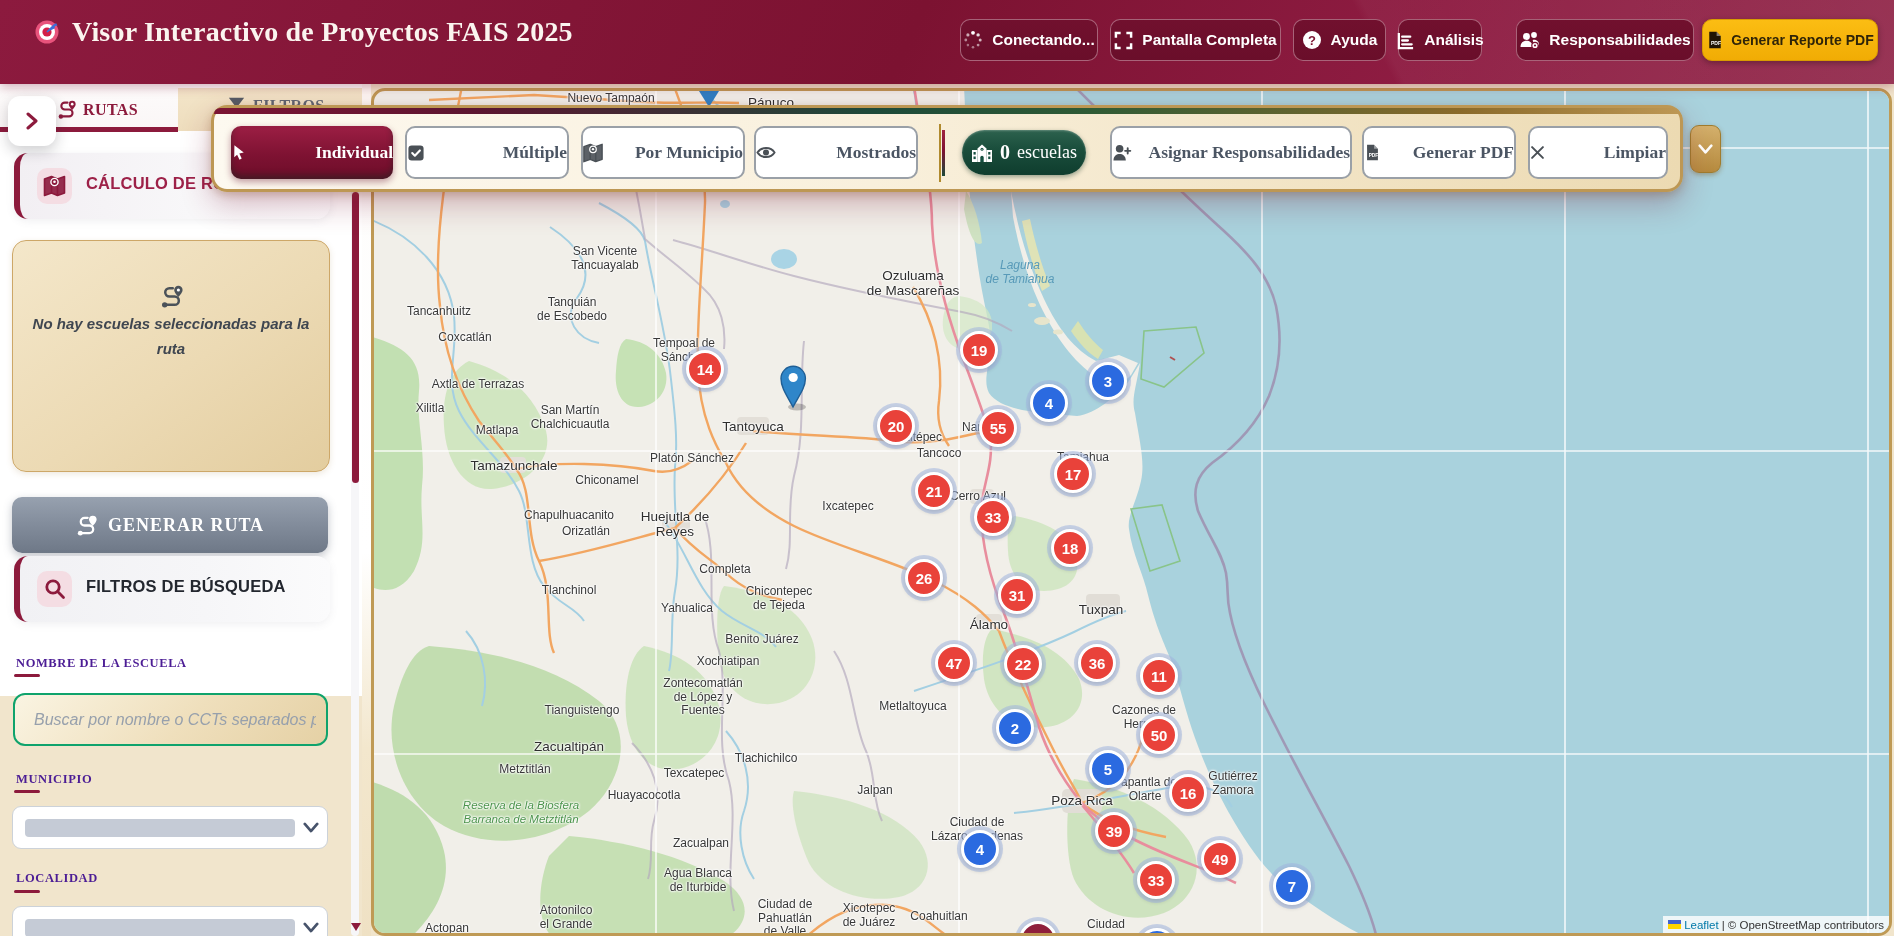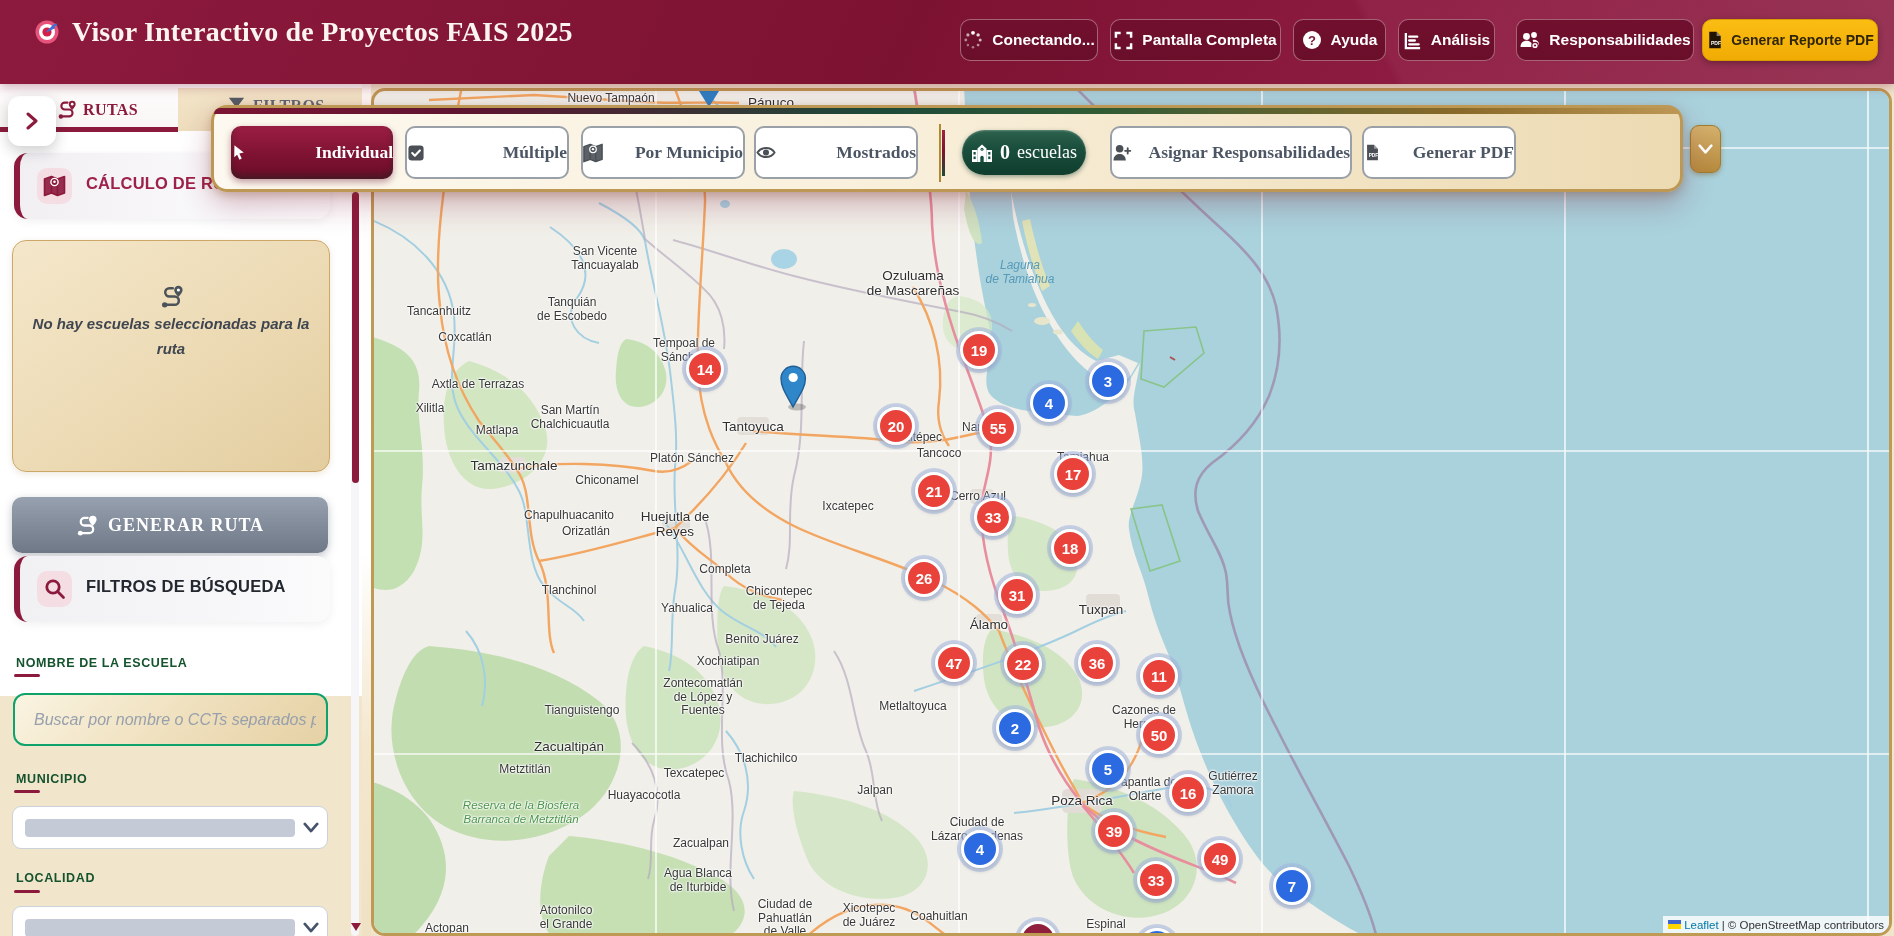--- a/index.html
+++ b/index.html
@@ -45,21 +45,21 @@
      border:1.5px solid #cda768; background:linear-gradient(145deg,#f4e7ca 0%,#ecdab4 55%,#e3cd9f 100%);
      display:flex; flex-direction:column; align-items:center; box-shadow:0 2px 6px rgba(160,130,70,.18); }
   #route-empty .ricon { margin-top:44px; color:#4b5259; }
   #route-empty p { font-style:italic; font-weight:bold; font-size:15px; color:#3f4650; text-align:center; margin-top:3px; line-height:25px; padding:0 13px; }
 
   #generate-route { position:absolute; left:12px; top:413px; width:316px; height:56px; border:none; border-radius:10px;
      background:linear-gradient(180deg,#97a1af 0%,#848e9d 45%,#6e7887 100%); color:#fff; font-family:"Liberation Serif",serif;
      font-weight:bold; font-size:18px; letter-spacing:1px; display:flex; align-items:center; justify-content:center; gap:11px;
      box-shadow:0 3px 8px rgba(80,90,105,.35); cursor:pointer; }
 
-  .field-label { position:absolute; left:16px; color:#14532d; font-weight:bold; font-size:12.5px; letter-spacing:.6px; }
+  .field-label { position:absolute; left:16px; color:#4c1d95; font-weight:bold; font-size:12.5px; letter-spacing:.6px;font-family:Liberation Serif, serif; }
   .label-underline { position:absolute; left:14px; width:26px; height:3px; background:#8c1a3c; border-radius:2px; }
   #school-input { position:absolute; left:13px; top:609px; width:315px; height:53px; border:2px solid #0fa36c; border-radius:12px;
      background:linear-gradient(135deg,#faf4e2 0%,#efdfbc 55%,#e5d1a5 100%); padding:0 10px 0 19px;
      font-family:"Liberation Sans",sans-serif; font-style:italic; font-size:16px; color:#3d434c; outline:none; }
   #school-input::placeholder { color:#97a0ac; opacity:1; }
   .select { position:absolute; left:12px; width:316px; height:43px; background:#fff; border:1.5px solid #ccd2d9; border-radius:9px;
      display:flex; align-items:center; cursor:pointer; }
   .select .skel { margin-left:12px; width:270px; height:18px; border-radius:4px; background:#c5cbd6; }
   .select .chev { margin-left:8px; color:#47536b; }
 
@@ -249,21 +249,21 @@
     <span>Pantalla Completa</span>
   </button>
   <button class="hbtn" style="left:1293px;width:93px;">
     <span class="icon">
         <svg width="20" height="20" viewBox="0 0 20 20">
           <use href="#i-question"></use>
         </svg>
       </span>
     <span>Ayuda</span>
   </button>
-  <button class="hbtn" style="left:1398px;width:97px;">
+  <button class="hbtn" style="left:1398px;width:84px;">
     <span class="icon">
         <svg width="19" height="19" viewBox="0 0 20 20">
           <use href="#i-chart"></use>
         </svg>
       </span>
     <span>Análisis</span>
   </button>
   <button class="hbtn" style="left:1516px;width:178px;">
     <span class="icon">
         <svg width="21" height="20" viewBox="0 0 20 20">
@@ -526,21 +526,21 @@
 el Grande</div>
       <div class="map-label" style="left: 73px; top: 838px;">Actopan</div>
       <div class="map-label" style="left: 411px; top: 827px;">Ciudad de
 Pahuatlán
 de Valle</div>
       <div class="map-label" style="left: 495px; top: 824px;">Xicotepec
 de Juárez</div>
       <div class="map-label" style="left: 501px; top: 700px;">Jalpan</div>
       <div class="map-label" style="left: 539px; top: 616px;">Metlaltoyuca</div>
       <div class="map-label" style="left: 565px; top: 826px;">Coahuitlan</div>
-      <div class="map-label" style="left: 732px; top: 834px;">Espinal</div>
+      <div class="map-label" style="left: 732px; top: 834px;">Ciudad</div>
       <div class="map-label" style="left: 603px; top: 738px;">Ciudad de
 Lázaro Cárdenas</div>
       <div class="map-label city" style="left: 708px; top: 709px;">Poza Rica</div>
       <div class="map-label city" style="left: 727px; top: 518px;">Tuxpan</div>
       <div class="map-label city" style="left: 615px; top: 533px;">Álamo</div>
       <div class="map-label" style="left: 770px; top: 626px;">Cazones de
 Herrera</div>
       <div class="map-label" style="left: 859px; top: 692px;">Gutiérrez
 Zamora</div>
       <div class="map-label" style="left: 771px; top: 698px;">Papantla de
@@ -656,20 +656,28 @@
     <span>Asignar Responsabilidades</span>
   </button>
   <button class="tbtn" style="left:1148px;width:154px;">
     <span class="icon" style="color:#4a5056">
         <svg width="17" height="19" viewBox="0 0 22 22">
           <use href="#i-pdf"></use>
         </svg>
       </span>
     <span>Generar PDF</span>
   </button>
+  <button class="tbtn" style="left:1314px;width:140px;">
+    <span class="icon" style="color:#4a5056">
+        <svg width="15" height="15" viewBox="0 0 18 18">
+          <use href="#i-x"></use>
+        </svg>
+      </span>
+    <span>Limpiar</span>
+  </button>
 </div>
 <button id="tb-collapse">
   <span class="icon" style="color:#fff">
       <svg width="15" height="12" viewBox="0 0 18 14">
         <use href="#i-chevd"></use>
       </svg>
     </span>
 </button>
 
 </body></html>

